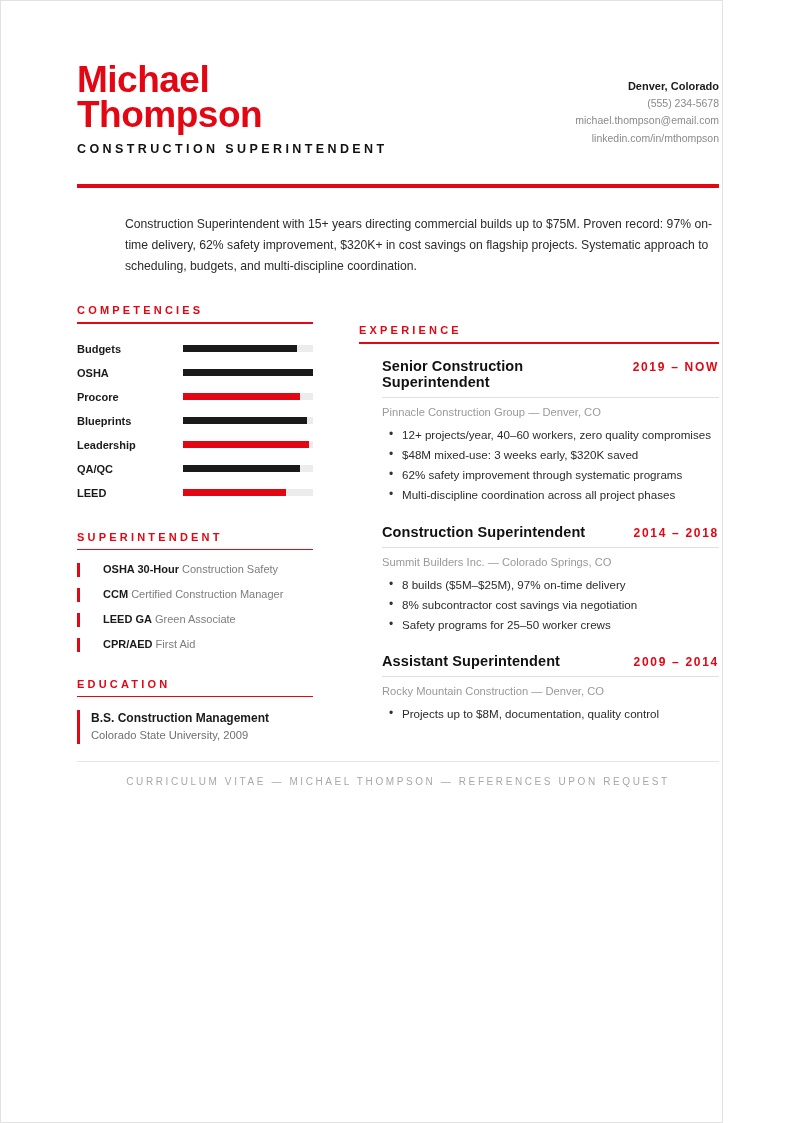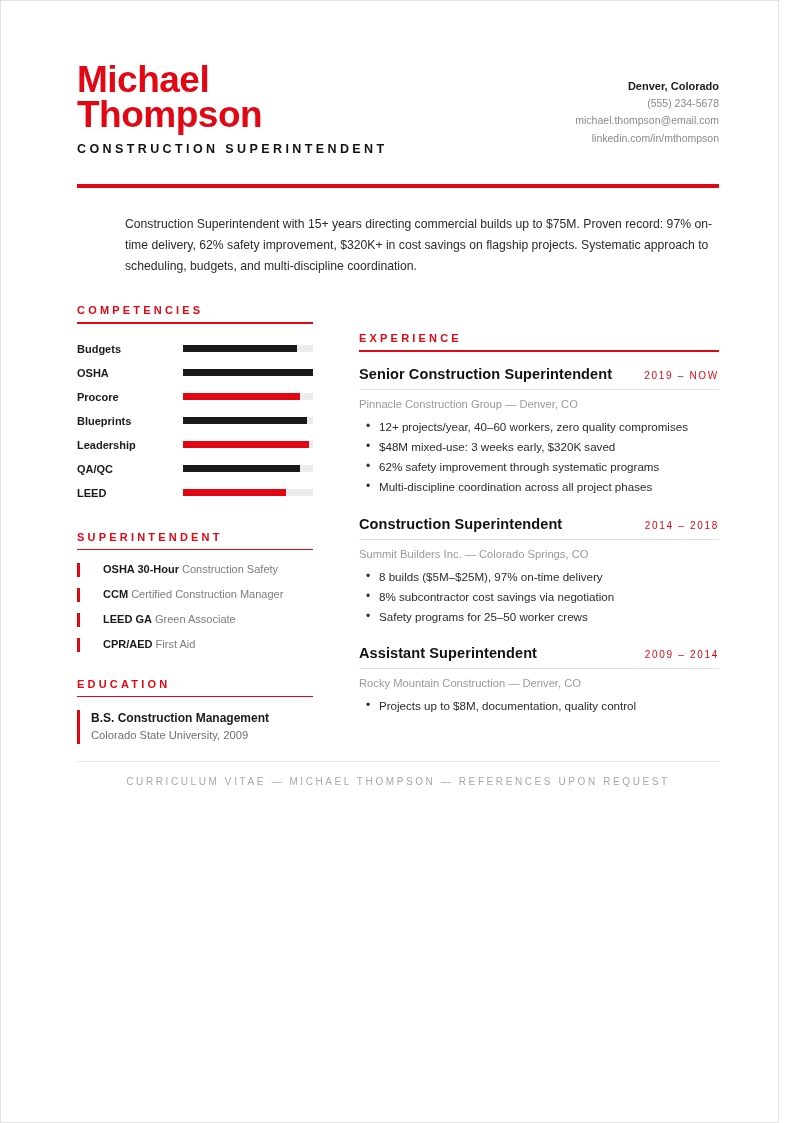--- a/index.html
+++ b/index.html
@@ -2,21 +2,21 @@
 <html><head>
 <meta charset="utf-8">
 <style>
   html, body {
     margin: 0;
     padding: 0;
     background: #ffffff;
   }
   .page {
     position: relative;
-    width: 779px;
+    width: 723px;
     height: 1123px;
     background: #ffffff;
     border: 1px solid #e2e2e2;
     box-sizing: border-box;
     font-family: "Liberation Sans", sans-serif;
     color: #1a1a1a;
     overflow: hidden;
   }
   .inner {
     position: absolute;
@@ -176,37 +176,37 @@
     color: #1a1a1a;
     line-height: 1.5;
   }
   .edu-school {
     font-size: 11.2px;
     color: #6f6f6f;
     line-height: 1.5;
   }
 
   
-  .jobs { margin-top: 14px; }
+  .jobs { margin-top: 14px; margin-left: 23px; }
   .job { margin-bottom: 18px; }
   .job:last-child { margin-bottom: 0; }
   .job-head {
     display: flex;
     justify-content: space-between;
     align-items: baseline;
   }
   .job-title {
     font-size: 14.5px;
     font-weight: bold;
     color: #111111;
     letter-spacing: 0.1px;
   }
   .job-dates {
-    font-size: 10px;
-    font-weight: normal;
+    font-size: 12px;
+    font-weight: bold;
     color: #e30613;
     letter-spacing: 1.7px;
     white-space: nowrap;
   }
   .job-rule {
     height: 1px;
     background: #e0e0e0;
     margin-top: 7px;
   }
   .job-company {

